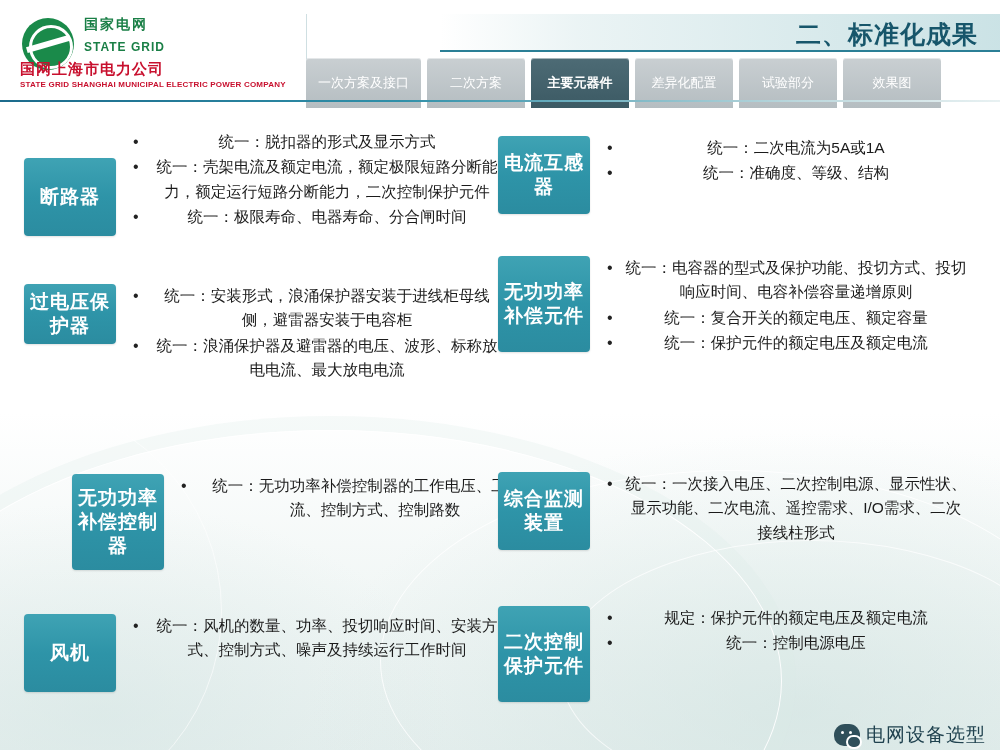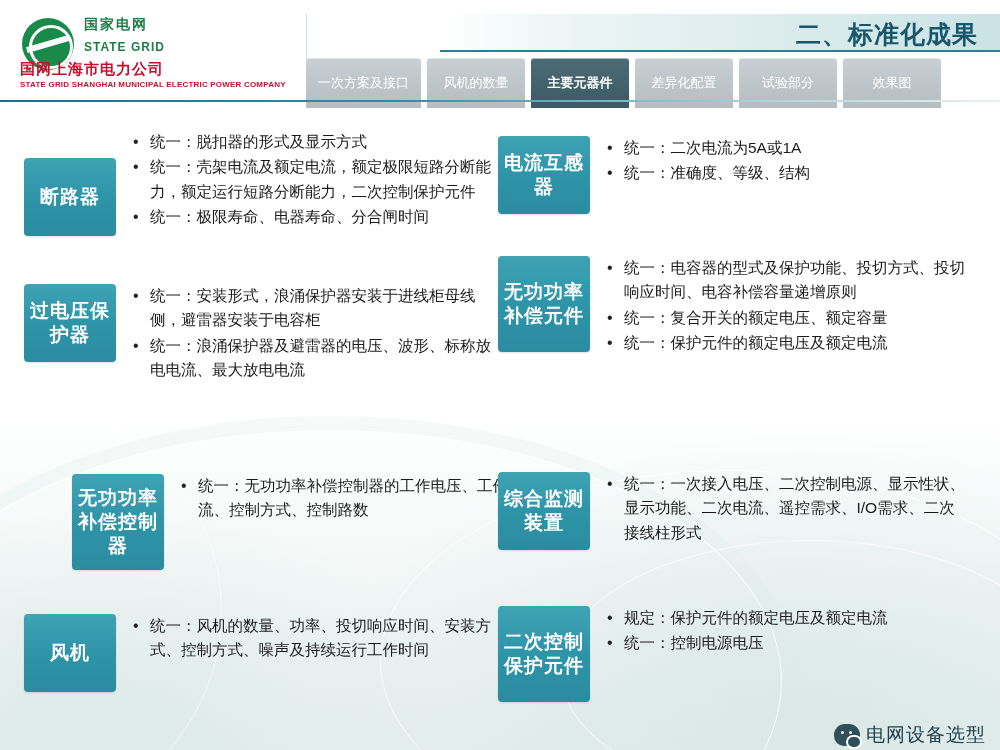--- a/index.html
+++ b/index.html
@@ -188,40 +188,41 @@
     box-shadow: 0 1px 2px rgba(0,0,0,0.12);
     padding: 6px 2px;
     box-sizing: border-box;
   }
   .bullets {
     flex: 1 1 auto;
     padding-left: 14px;
     color: #1b1b1b;
     font-size: 15.5px;
     line-height: 1.58;
+    text-align: center;
   }
   .bullet {
     position: relative;
     padding-left: 20px;
     margin-bottom: 1px;
   }
   .bullet::before {
     content: "•";
     position: absolute;
     left: 3px;
     top: -1px;
     font-size: 16px;
     color: #222;
   }
 
   
   #row-l-0 { left: 0; top: 26px; width: 480px; }
   #row-l-0 .chip { height: 78px; margin-top: 28px; }
   #row-l-1 { left: 0; top: 180px; width: 480px; }
-  #row-l-1 .chip { height: 78px; }
+  #row-l-1 .chip { height: 60px; }
   #row-l-2 { left: 0; top: 370px; width: 480px; margin-left: 48px; }
   #row-l-2 .chip { height: 96px; }
   #row-l-3 { left: 0; top: 510px; width: 480px; }
   #row-l-3 .chip { height: 78px; }
 
   
   #row-r-0 { left: 0; top: 32px; width: 470px; }
   #row-r-0 .chip { height: 78px; }
   #row-r-1 { left: 0; top: 152px; width: 470px; }
   #row-r-1 .chip { height: 96px; }
@@ -292,21 +293,21 @@
         <div class="bar"></div>
       </div>
       <div class="logo-cn">国家电网</div>
       <div class="logo-en">STATE GRID</div>
       <div class="logo-sub-cn">国网上海市电力公司</div>
       <div class="logo-sub-en">STATE GRID SHANGHAI MUNICIPAL ELECTRIC POWER COMPANY</div>
     </div>
 
     <div class="tabs">
       <div class="tab">一次方案及接口</div>
-      <div class="tab">风机的数量</div>
+      <div class="tab">二次方案</div>
       <div class="tab active">主要元器件</div>
       <div class="tab">差异化配置</div>
       <div class="tab">试验部分</div>
       <div class="tab">效果图</div>
     </div>
   </div>
   <div class="header-rule"></div>
 
   <div class="content">
 

